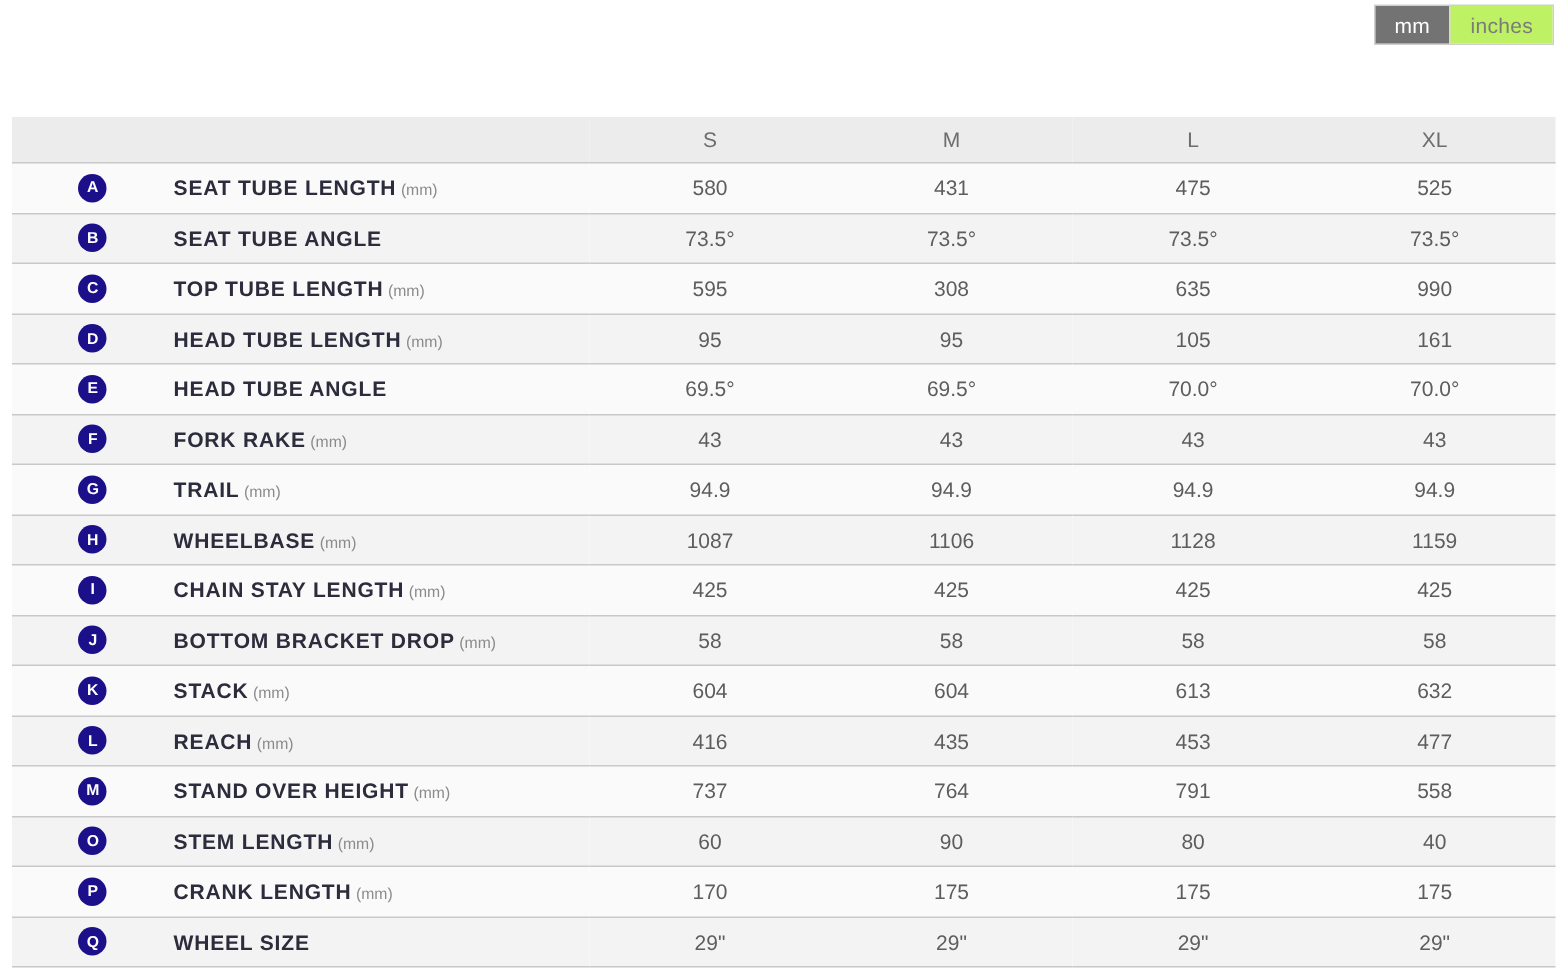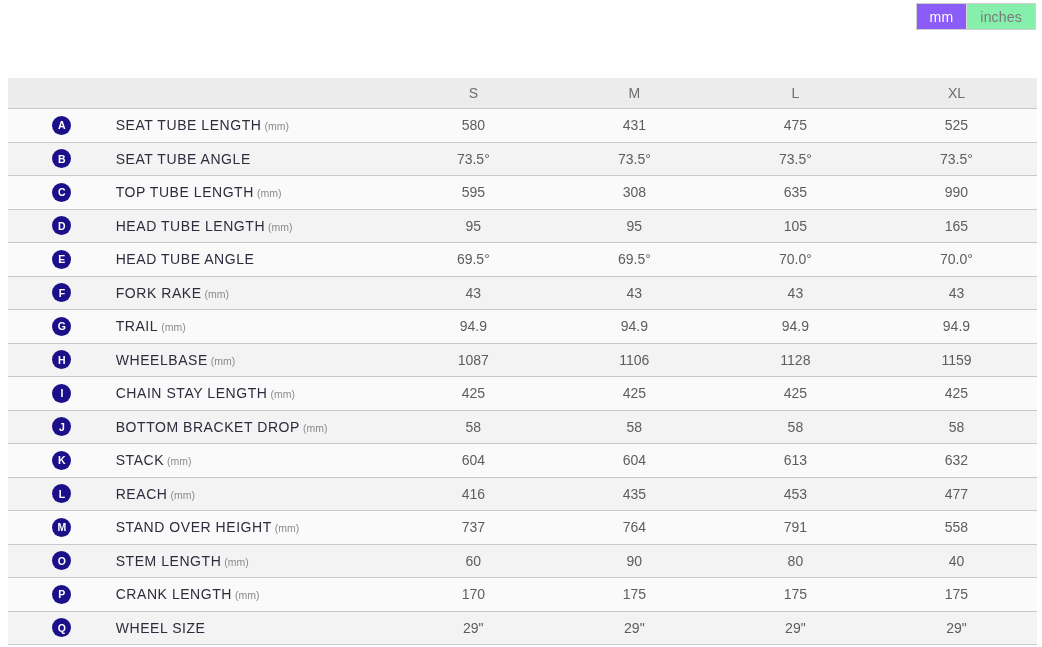--- a/index.html
+++ b/index.html
@@ -30,27 +30,27 @@
     display: flex;
     align-items: center;
     justify-content: center;
     min-width: 44px;
     padding: 0 13px;
     font-size: 14px;
     letter-spacing: .2px;
     cursor: pointer;
     user-select: none;
     box-sizing: border-box;
-    background: #86efac;
+    background: #bef264;
     color: #7b7b7b;
     border: none;
     font-family: "Liberation Sans", sans-serif;
   }
   .unit-btn.active {
-    background: #8b5cf6;
+    background: #737373;
     color: #ffffff;
   }
   .unit-btn.inactive {
     border-left: 1px solid #d8d8d8;
   }
 
   
   .geo-wrap {
     position: absolute;
     left: 8px;
@@ -112,21 +112,21 @@
     line-height: 1;
     letter-spacing: 0;
     vertical-align: middle;
   }
 
   td.label-cell {
     padding-left: 0;
     white-space: nowrap;
   }
   .label-text {
-    font-weight: normal;
+    font-weight: bold;
     font-size: 14px;
     color: #2c2c3c;
     letter-spacing: .55px;
     text-transform: uppercase;
   }
   .label-unit {
     font-weight: normal;
     font-size: 10.5px;
     color: #8b8b8b;
     letter-spacing: 0;
@@ -190,21 +190,21 @@
           <td class="val-cell">308</td>
           <td class="val-cell">635</td>
           <td class="val-cell">990</td>
         </tr>
         <tr>
           <td class="badge-cell"><span class="badge">D</span></td>
           <td class="label-cell"><span class="label-text">HEAD TUBE LENGTH</span><span class="label-unit">(mm)</span></td>
           <td class="val-cell">95</td>
           <td class="val-cell">95</td>
           <td class="val-cell">105</td>
-          <td class="val-cell">165</td>
+          <td class="val-cell">161</td>
         </tr>
         <tr>
           <td class="badge-cell"><span class="badge">E</span></td>
           <td class="label-cell"><span class="label-text">HEAD TUBE ANGLE</span></td>
           <td class="val-cell">69.5°</td>
           <td class="val-cell">69.5°</td>
           <td class="val-cell">70.0°</td>
           <td class="val-cell">70.0°</td>
         </tr>
         <tr>

